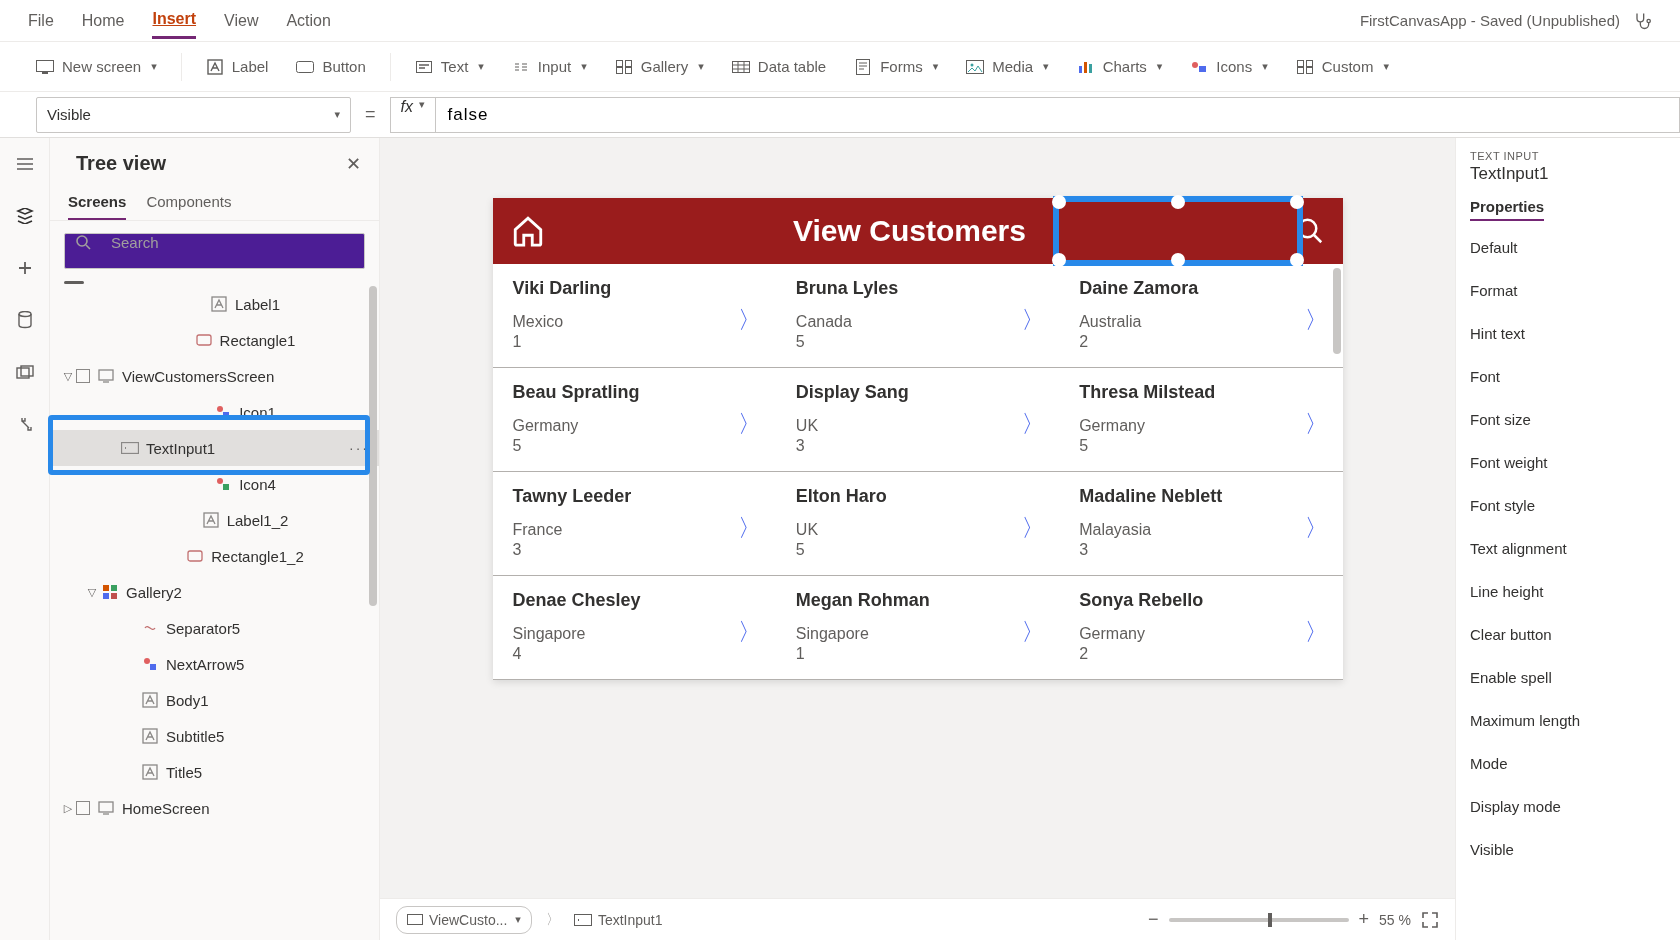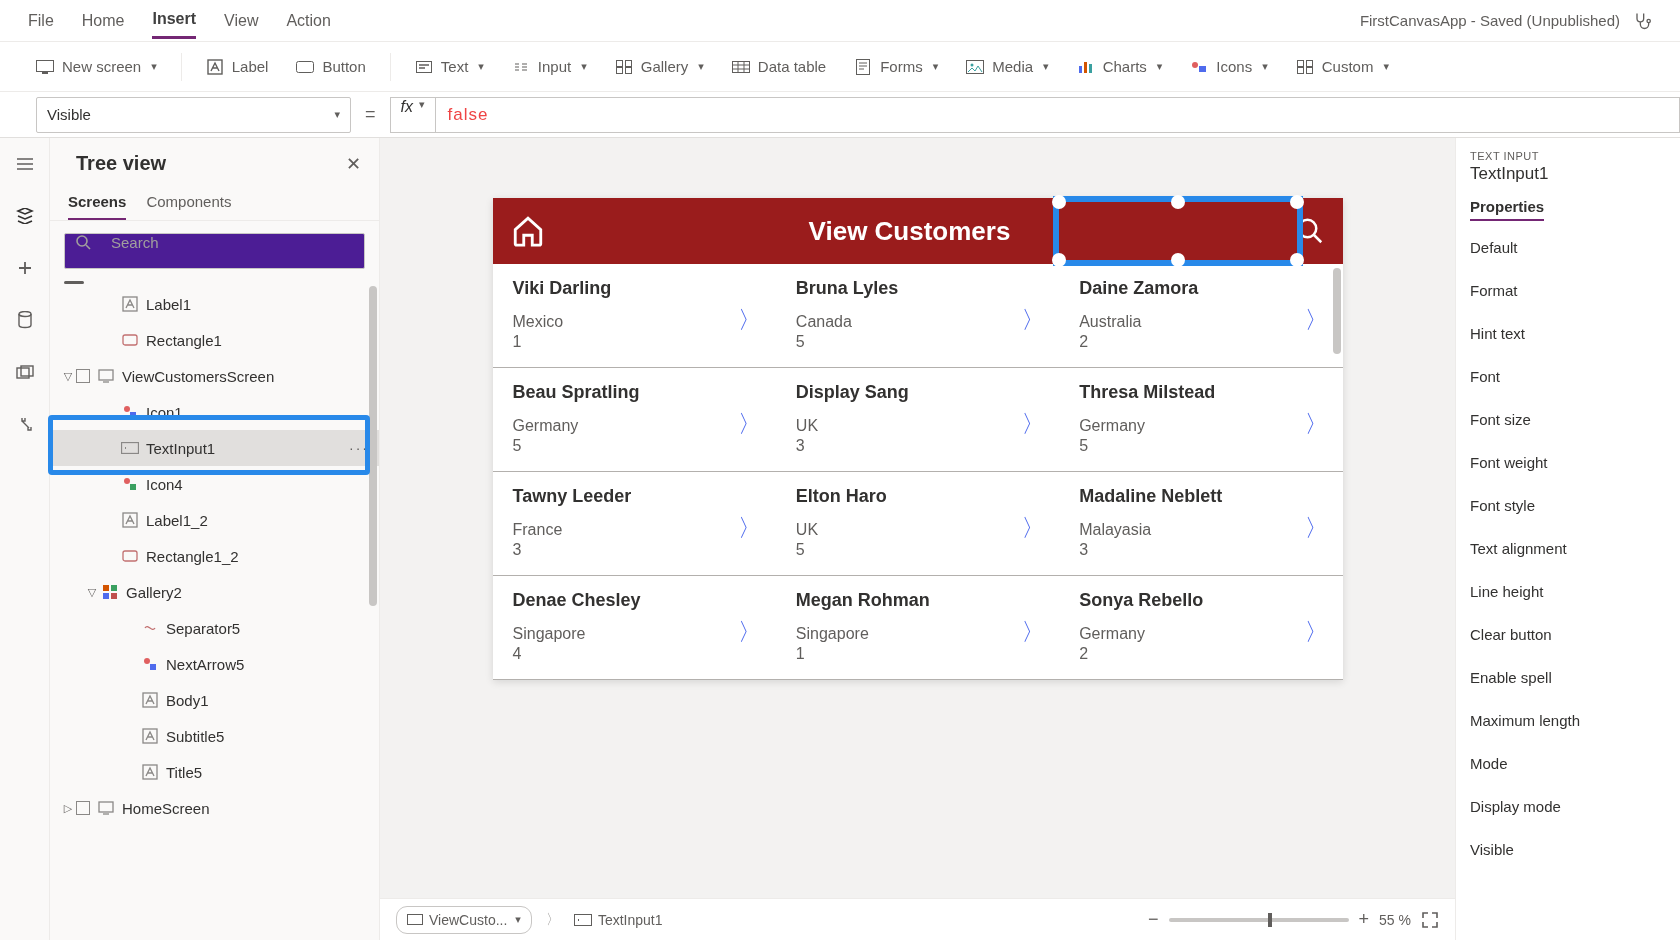--- a/index.html
+++ b/index.html
@@ -2,38 +2,38 @@
 <html><head>
 <meta charset="utf-8">
 <style>
 * { box-sizing: border-box; margin: 0; padding: 0; font-family: "Segoe UI", Arial, sans-serif; }
 body { background: #faf9f8; color: #323130; overflow: hidden; width: 1680px; height: 940px; position: relative; }
 
 
 .menubar { height: 42px; background: #fff; display: flex; align-items: center; padding: 0 28px; gap: 28px; font-size: 16px; color: #605e5c; border-bottom: 1px solid #edebe9; }
 .menubar-left { display: flex; gap: 28px; align-items: center; }
 .menubar-item { padding: 8px 0; cursor: pointer; }
-.menubar-item.active { color: #404040; border-bottom: 3px solid #742774; font-weight:600; }
+.menubar-item.active { color: #c2410c; border-bottom: 3px solid #742774; font-weight:600;text-decoration:underline; }
 .menubar-right { margin-left: auto; display: flex; align-items: center; gap: 12px; color: #605e5c; font-size: 15px;}
 .steth-icon { width: 20px; height: 20px; }
 
 
 .ribbon { height: 50px; background: #fff; display: flex; align-items: center; padding: 0 28px; gap: 12px; font-size: 15px; color: #605e5c; border-bottom: 1px solid #edebe9; }
 .ribbon-group { display: flex; align-items: center; gap: 8px; padding: 4px 8px; cursor: pointer; }
 .ribbon-sep { width: 1px; height: 28px; background: #edebe9; margin: 0 4px; }
 .caret { font-size: 11px; color: #605e5c; margin-left: 2px; }
 .rib-icon { display:inline-flex; width:18px; height:18px; align-items:center; justify-content:center; color:#605e5c; }
 
 
 .formula-row { height: 46px; background: #fff; display: flex; align-items: center; padding: 0 0 0 36px; border-bottom: 1px solid #e1dfdd; }
 .prop-dd { width: 315px; height: 36px; border: 1px solid #c8c6c4; border-radius: 2px; display: flex; align-items: center; padding: 0 10px; font-size: 15px; color: #323130; background:#fff;}
 .prop-dd .caret { margin-left: auto; }
 .eq { margin: 0 14px; color: #605e5c; font-size: 18px; }
 .fx-box { height: 36px; border: 1px solid #c8c6c4; border-left: 1px solid #c8c6c4; display: flex; align-items: flex-start; padding: 0 10px; font-style: italic; color: #323130; }
-.formula-input { flex: 1; height: 36px; border: 1px solid #c8c6c4; border-left: none; padding: 0 12px; font-family: Consolas, monospace; font-size: 17px; color: #ef4444; display:flex; align-items:center; background:#fff;}
+.formula-input { flex: 1; height: 36px; border: 1px solid #c8c6c4; border-left: none; padding: 0 12px; font-family: Consolas, monospace; font-size: 17px; color: #000000; display:flex; align-items:center; background:#fff;}
 .formula-input span { position: relative; }
 .formula-caret-text { letter-spacing: 1px; }
 
 
 .main { display: flex; height: calc(100% - 42px - 50px - 46px); }
 
 
 .leftrail { width: 50px; background: #faf9f8; border-right: 1px solid #edebe9; display: flex; flex-direction: column; align-items: center; padding-top: 12px; gap: 24px; }
 .leftrail-btn { width: 28px; height: 28px; display:flex; align-items:center; justify-content:center; cursor:pointer; color:#605e5c; }
 .leftrail-btn.active { color:#323130; }
@@ -46,31 +46,31 @@
 .tree-tabs { display: flex; gap: 20px; padding: 4px 18px 0 18px; font-size: 15px; border-bottom: 1px solid #edebe9; }
 .tree-tab { padding: 8px 0; cursor:pointer; color:#605e5c;}
 .tree-tab.active { color: #323130; border-bottom: 2px solid #742774; font-weight:600;text-align:center;}
 .tree-search { margin: 12px 14px; height: 36px; border: 1px solid #c8c6c4; border-radius: 2px; display:flex; padding:0 10px; gap:20px; color:#a19f9d; font-size:15px; background:#4c1d95;}
 .tree-body { flex:1; overflow-y:auto; padding-bottom:10px; position:relative;}
 .tree-scroll { position:absolute; right:2px; top:0; width:8px; height:320px; background:#c8c6c4; border-radius:4px; }
 .tree-node { display:flex; align-items:center; height:36px; font-size:15px; color:#323130; cursor:pointer; padding-right:10px; }
 .tree-node .chev { width:16px; text-align:center; color:#605e5c; font-size:11px;}
 .tree-node .icon { width:20px; height:20px; display:inline-flex; align-items:center; justify-content:center; margin-right:6px; }
 .tree-node .more { margin-left:auto; letter-spacing:2px; color:#605e5c; font-size:14px;}
-.indent-0{padding-left:10px;} .indent-1{padding-left:34px;} .indent-2{padding-left:54px;} .indent-3{padding-left:74px;}
+.indent-0{padding-left:10px;} .indent-1{padding-left:34px;} .indent-2{padding-left:54px;justify-content:center;} .indent-3{padding-left:74px;}
 .node-selected { background:#e1dfdd; }
 .tree-highlight { position:absolute; left:48px; top:415px; width:322px; height:60px; border:5px solid #2889e9; border-radius:4px; pointer-events:none; z-index:5;}
 .hbar { width:20px; height:3px; background:#605e5c; border-radius:2px; margin-left:14px; margin-bottom:2px;}
 
 
 .canvas-wrap { flex:1; background:#f3f2f1; position:relative; display:flex; flex-direction:column; }
 .canvas-scroll { flex:1; overflow:auto; display:flex; align-items:flex-start; justify-content:center; padding:60px 30px 0 30px;}
 .app-preview { width: 850px; background:#fff; box-shadow: 0 2px 8px rgba(0,0,0,0.12); position:relative;}
 .app-header { height: 66px; background:#9a1c1c; display:flex; align-items:center; padding:0 18px; position:relative;}
-.app-header-title { position:absolute; left:0; right:16px; text-align:center; color:#fff; font-size:26px; font-weight:600; }
+.app-header-title { position:absolute; left:0; right:16px; text-align:center; color:#fff; font-size:30px; font-weight:600; }
 .home-icon, .search-icon-app { color:#fff; z-index:1; }
 .search-icon-app { margin-left:auto; font-size:26px;}
 .sel-box { position:absolute; top:-2px; right:40px; width:250px; height:70px; border:6px solid #2889e9; z-index:3;}
 .sel-handle { position:absolute; width:14px; height:14px; background:#fff; border-radius:50%; }
 .gallery { display:grid; grid-template-columns: 1fr 1fr 1fr; }
 .cell { border-bottom:1px solid #b3b0ad; padding:14px 18px 14px 20px; position:relative; min-height:104px;}
 .cell-name { font-size:18px; font-weight:700; color:#323130; }
 .cell-sub { font-size:16px; color:#605e5c; margin-top:14px;}
 .cell-num { font-size:16px; color:#605e5c; margin-top:2px;}
 .cell-arrow { position:absolute; right:14px; top:40px; color:#4f6bed; font-size:24px;}

